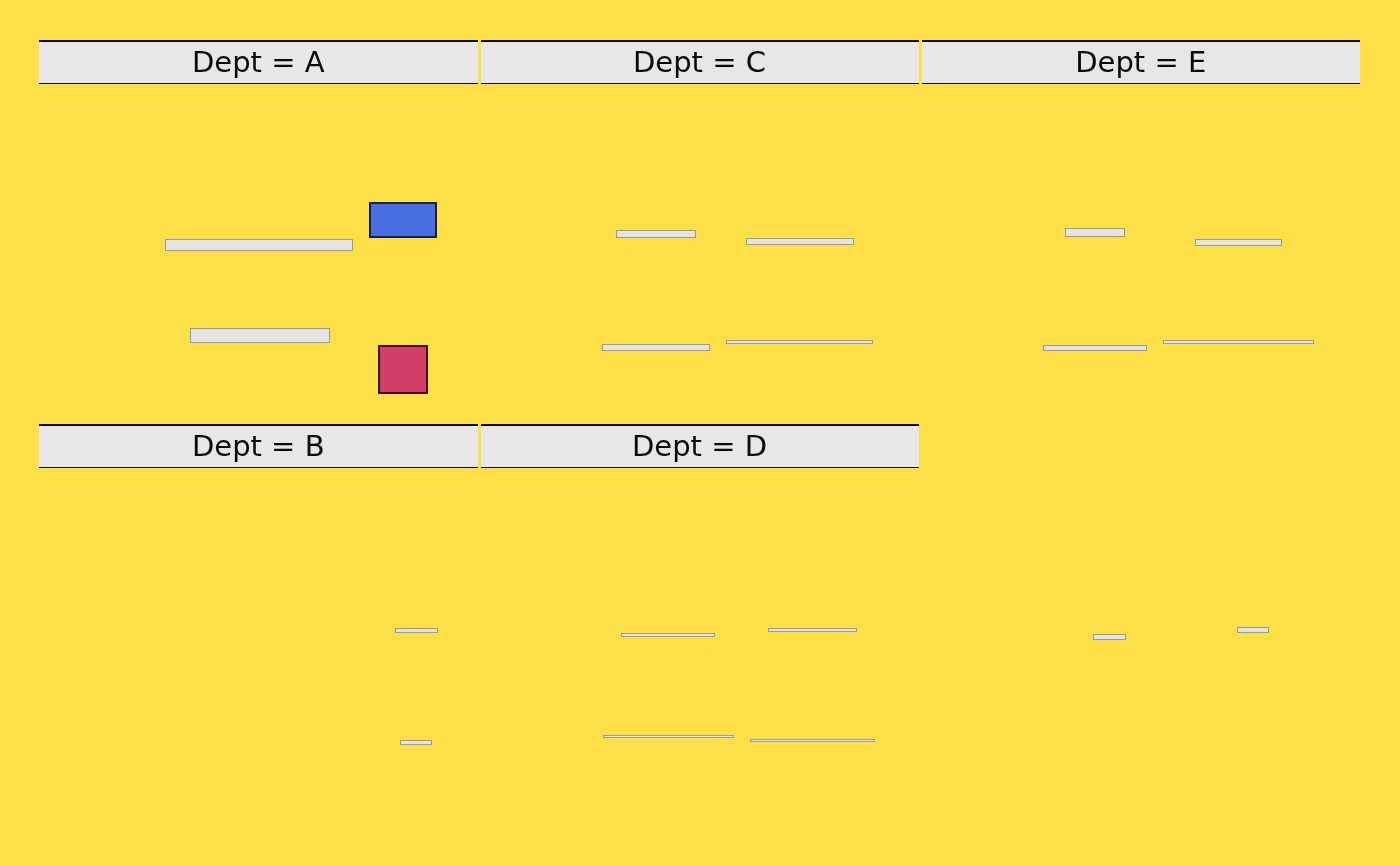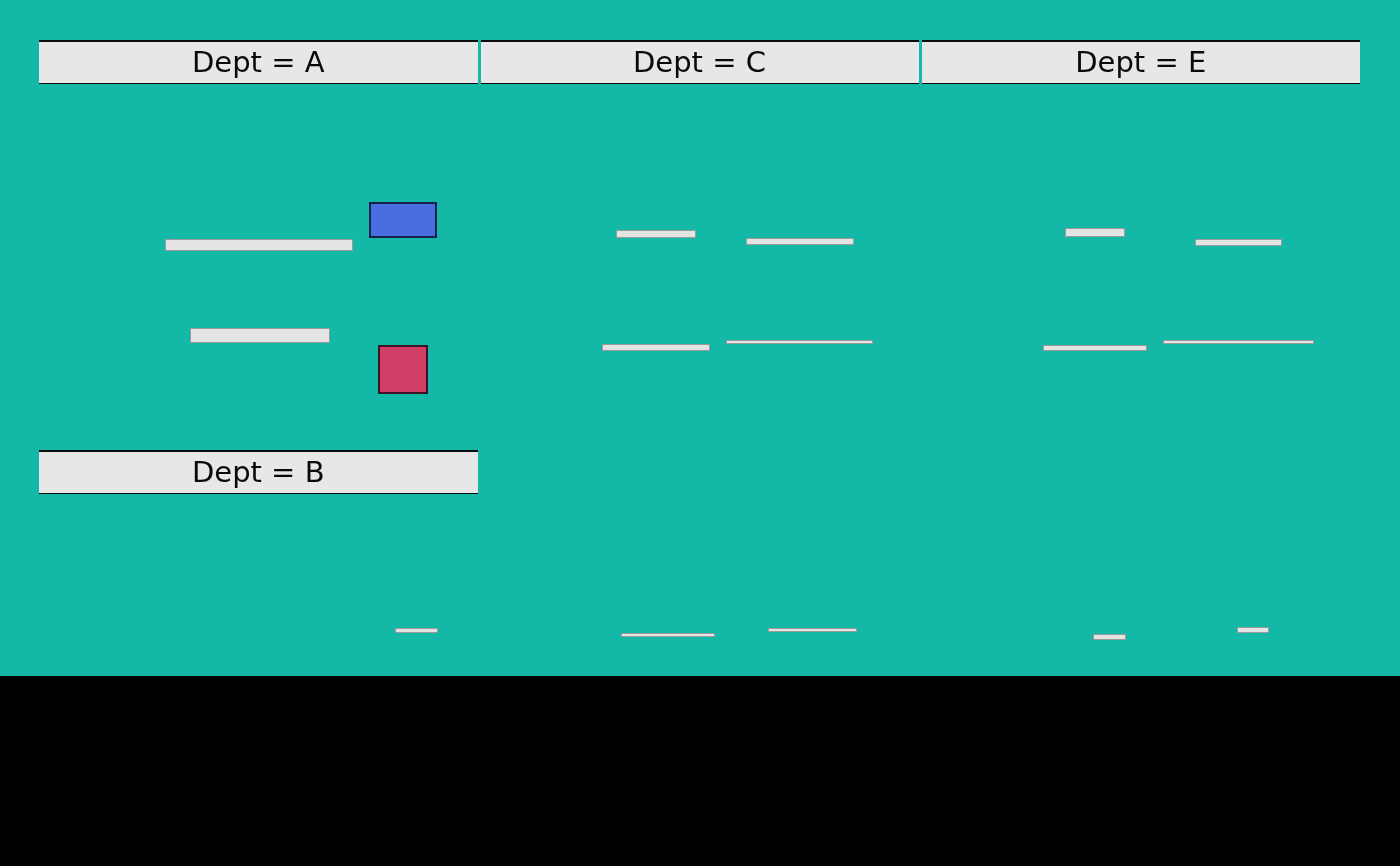--- a/index.html
+++ b/index.html
@@ -3,42 +3,42 @@
 <meta charset="utf-8">
 <style>
   html, body {
     margin: 0;
     padding: 0;
     background: #000000;
   }
   .canvas {
     position: relative;
     width: 1400px;
-    height: 676px;
-    background: #14b8a6;
+    height: 866px;
+    background: #fde047;
     overflow: hidden;
     font-family: "DejaVu Sans", sans-serif;
   }
   .facet-title {
     position: absolute;
     height: 44px;
     background: #e7e7e7;
     border-top: 2px solid #0c0c0c;
     border-bottom: 1px solid #0c0c0c;
     box-sizing: border-box;
     color: #0a0a0a;
     font-size: 29px;
     display: flex;
     align-items: center;
     justify-content: center;
     line-height: 1;
     user-select: none;
   }
   .r1 { top: 40px; }
-  .r2 { top: 450px; }
+  .r2 { top: 424px; }
   .c1 { left: 39px;    width: 438.5px; }
   .c2 { left: 480.5px; width: 438px;   }
   .c3 { left: 921.5px; width: 438.5px; }
   .mark {
     position: absolute;
     box-sizing: border-box;
   }
 </style>
 </head>
 <body>
@@ -50,20 +50,23 @@
   </div>
   <div class="facet-title r1 c2">
     <span>Dept = C</span>
   </div>
   <div class="facet-title r1 c3">
     <span>Dept = E</span>
   </div>
 
   <div class="facet-title r2 c1">
     <span>Dept = B</span>
+  </div>
+  <div class="facet-title r2 c2">
+    <span>Dept = D</span>
   </div>
 
   <div>
       <div class="mark" style="left: 165px; top: 239px; width: 188px; height: 12px; background: rgb(228, 228, 228); border: 1px solid rgb(154, 154, 154);"></div>
       <div class="mark" style="left: 369px; top: 202px; width: 68px; height: 36px; background: rgb(74, 109, 224); border: 2px solid rgb(20, 32, 77);"></div>
       <div class="mark" style="left: 190px; top: 328px; width: 140px; height: 15px; background: rgb(228, 228, 228); border: 1px solid rgb(154, 154, 154);"></div>
       <div class="mark" style="left: 378px; top: 345px; width: 50px; height: 49px; background: rgb(210, 63, 102); border: 2px solid rgb(60, 18, 36);"></div>
       <div class="mark" style="left: 616px; top: 230px; width: 80px; height: 8px; background: rgb(228, 228, 228); border: 1px solid rgb(154, 154, 154);"></div>
       <div class="mark" style="left: 746px; top: 238px; width: 108px; height: 7px; background: rgb(228, 228, 228); border: 1px solid rgb(154, 154, 154);"></div>
       <div class="mark" style="left: 602px; top: 344px; width: 108px; height: 7px; background: rgb(228, 228, 228); border: 1px solid rgb(154, 154, 154);"></div>

